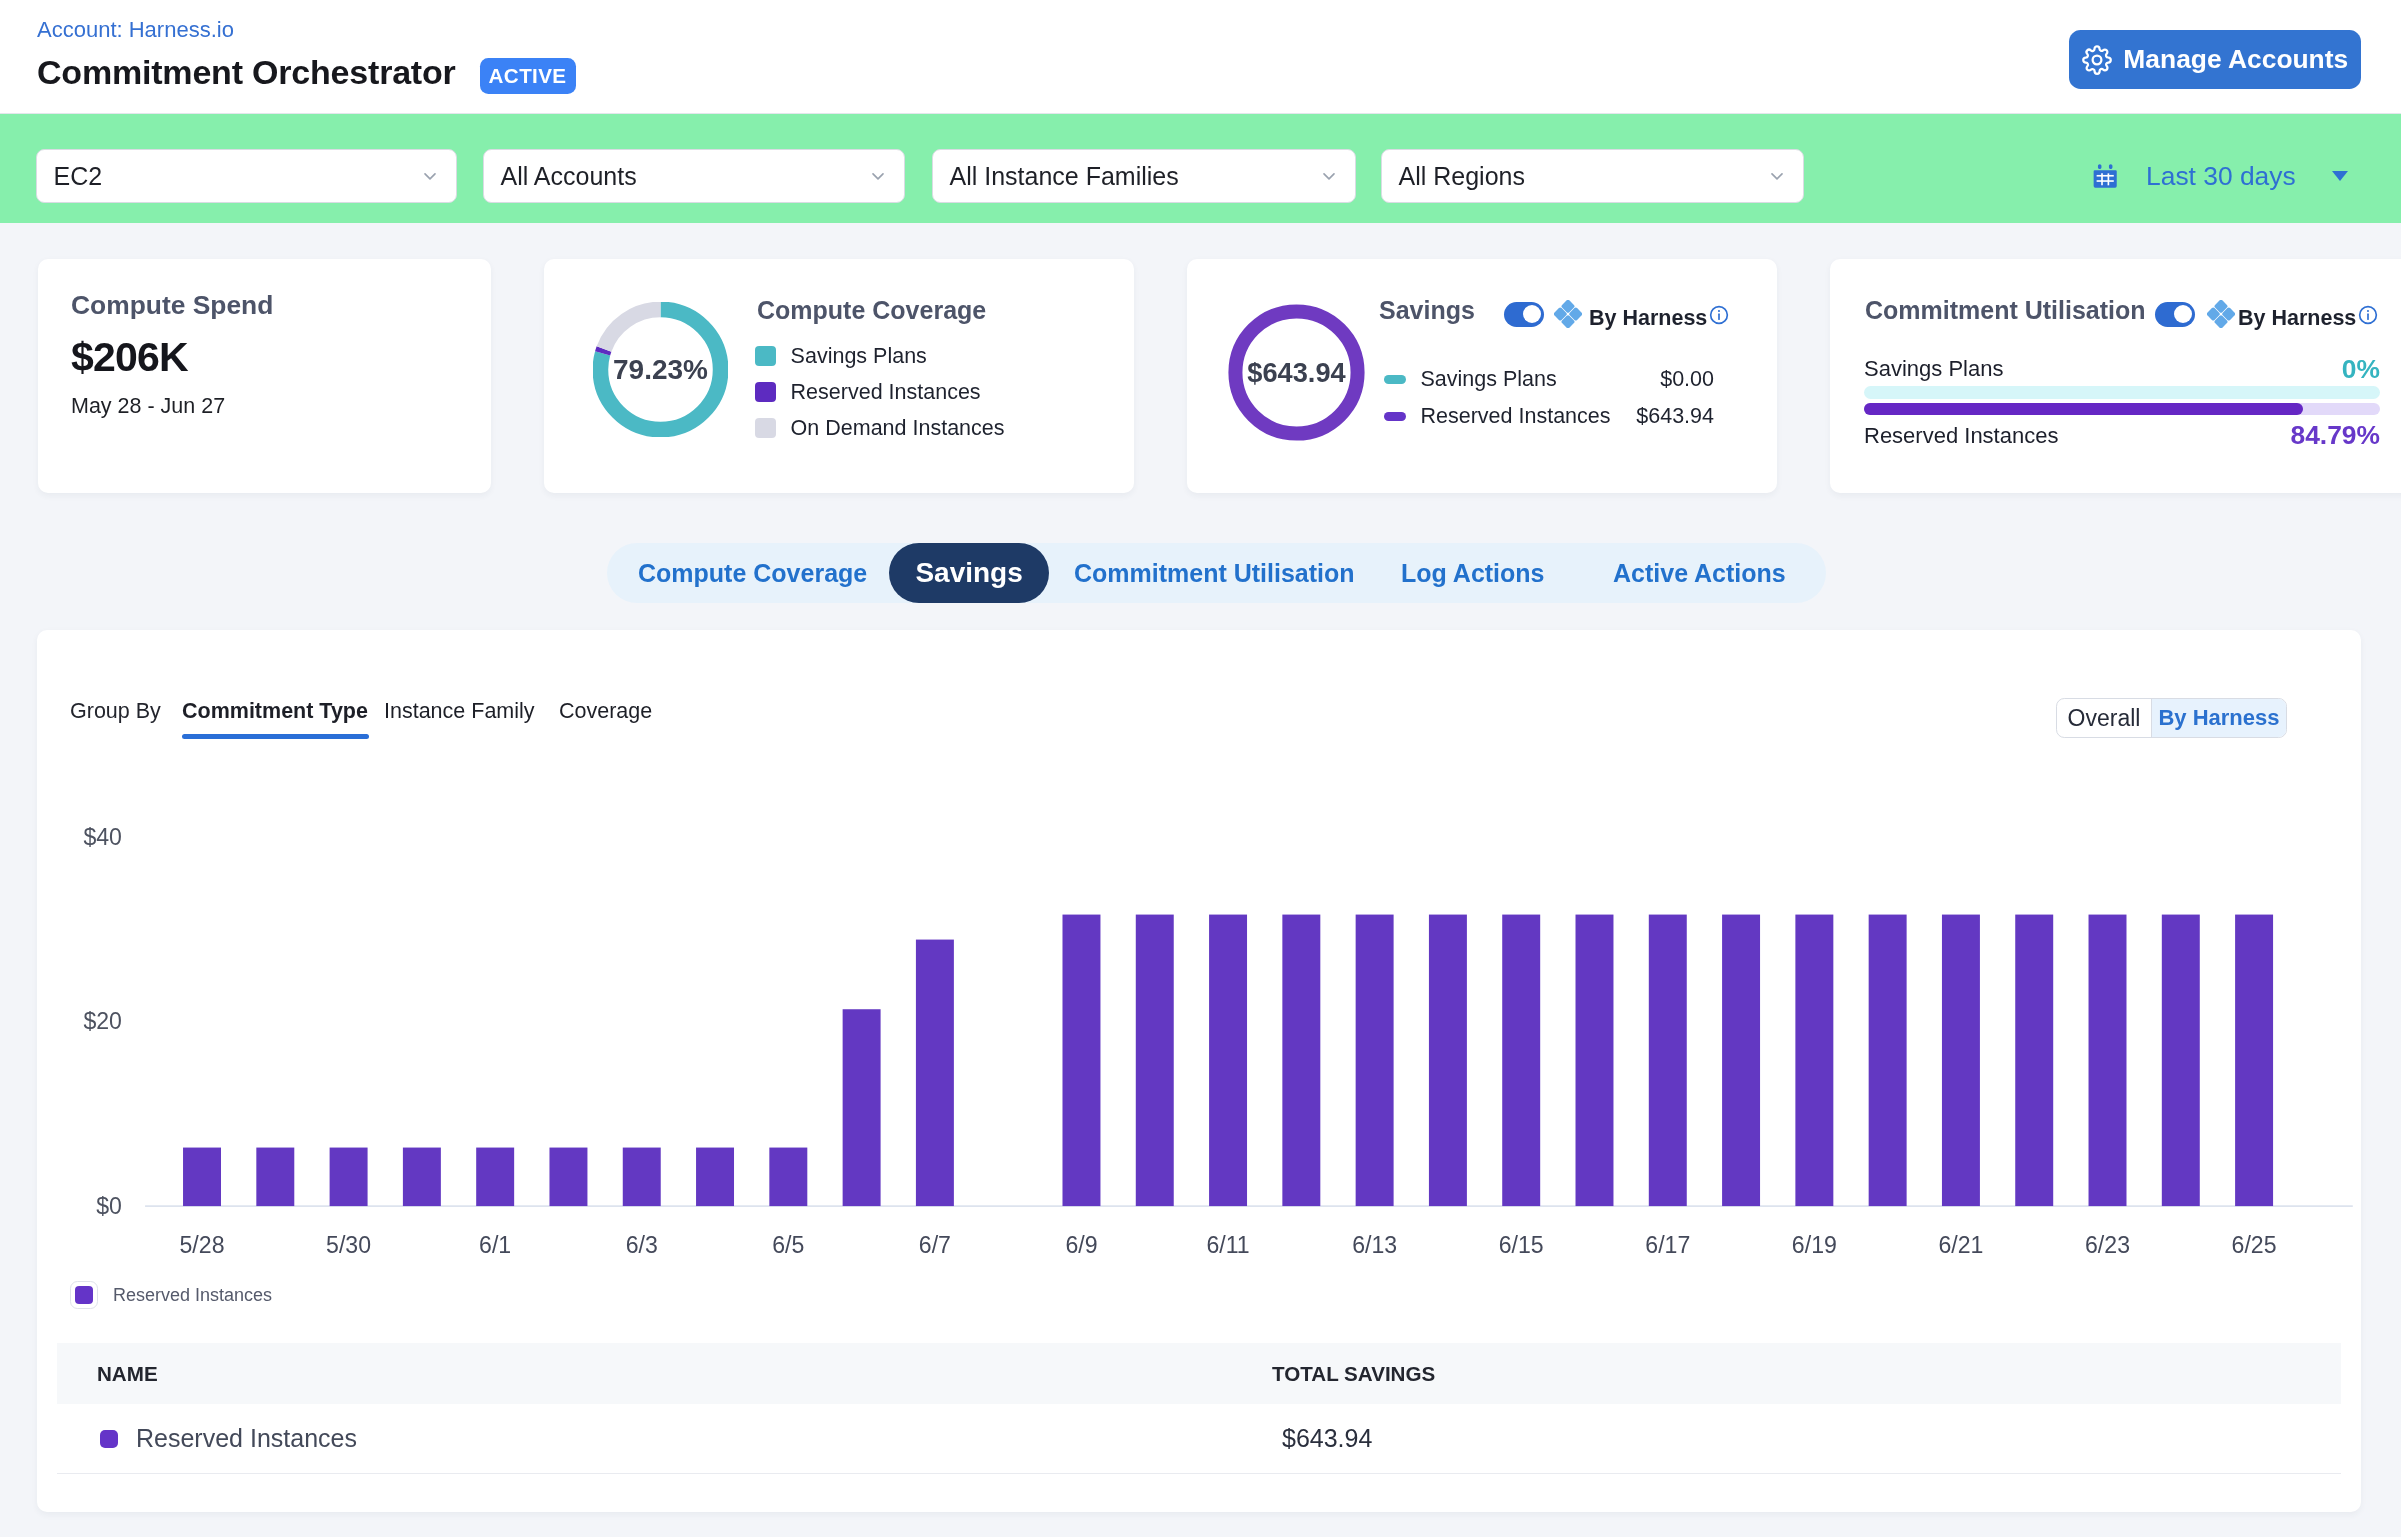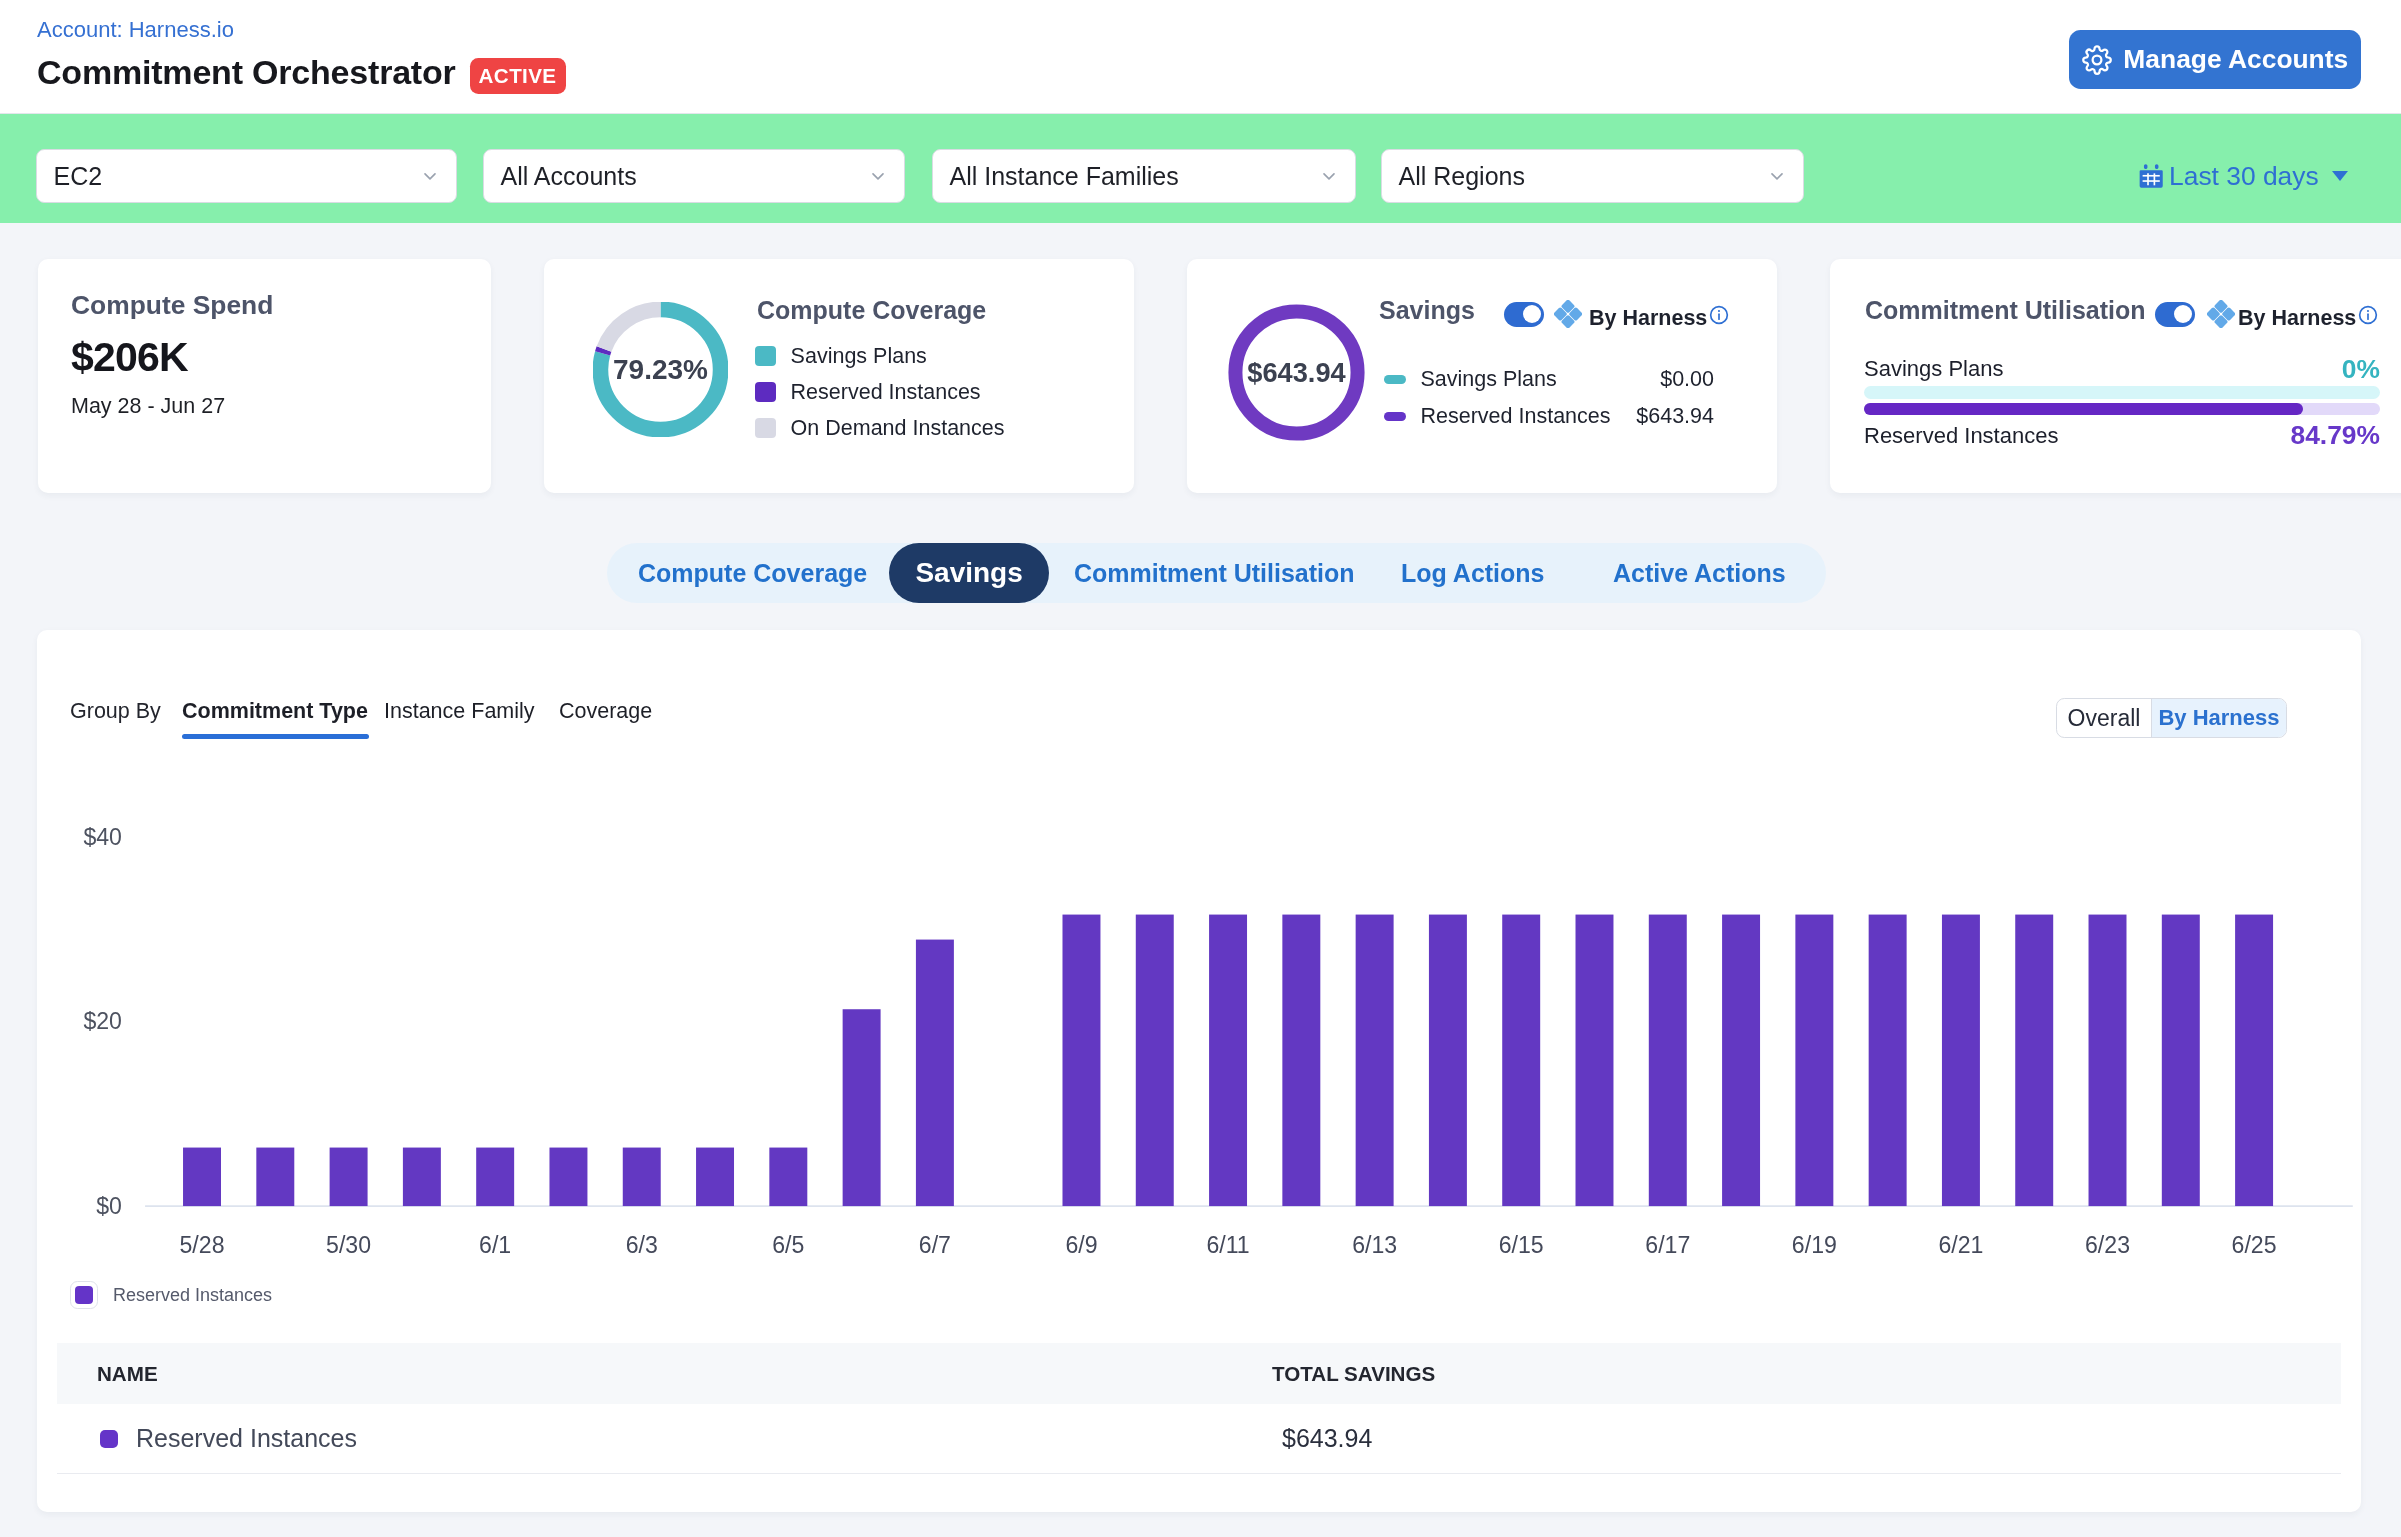--- a/index.html
+++ b/index.html
@@ -1,26 +1,26 @@
 <!DOCTYPE html>
 <html style="font-size:13.2px"><head>
 <meta charset="utf-8">
 <style>
 * { margin:0; padding:0; box-sizing:border-box; }
 html,body { width:2401px; height:1538px; background:#f3f5f9; font-family:"Liberation Sans", sans-serif; overflow:hidden; }
 .hdr { position:relative; background:#fff; height:114px; border-bottom:1.7px solid #e3e6ec; }
 .acct { position:absolute; left:37px; top:16.5px; font-size:22px; color:#3570d2; }
 .titlerow { position:absolute; left:37px; top:51px; display:flex; align-items:center; }
 .title { font-size:34px; font-weight:bold; color:#17181d; letter-spacing:-0.2px; }
-.badge { margin-left:14px; margin-top:7.4px; background:#ef4444; color:#fff; font-size:20.6px; font-weight:bold; padding:5.8px 9px; border-radius:8.3px; letter-spacing:0.4px;text-align:right; }
+.badge { margin-left:24px; margin-top:7.4px; background:#3b82f6; color:#fff; font-size:20.6px; font-weight:bold; padding:5.8px 9px; border-radius:8.3px; letter-spacing:0.4px;text-align:right; }
 .manage { position:absolute; right:40px; top:30px; width:292px; height:59px; background:#3374d1; border-radius:11.6px; color:#fff; font-size:26.4px; font-weight:bold; display:flex; align-items:center; justify-content:center; gap:11.6px; }
 .filters { position:relative; background:#86efac; height:109px; }
 .dd { position:absolute; top:35px; height:54px; border:1.7px solid #d9dce3; border-radius:8.3px; background:#fff; font-size:25px; color:#1e2027; display:flex; align-items:center; padding-left:16.5px; }
 .dd .chev { position:absolute; right:16.5px; top:15.7px; }
-.last30 { position:absolute; right:53px; top:35px; height:54px; display:flex; align-items:center; gap:5px; color:#2e6fd3; font-size:26.4px;text-align:center; }
+.last30 { position:absolute; right:53px; top:35px; height:54px; display:flex; align-items:center; gap:28px; color:#2e6fd3; font-size:26.4px;text-align:center; }
 .caret { width:0; height:0; border-left:8.3px solid transparent; border-right:8.3px solid transparent; border-top:10.7px solid #2e6fd3; margin-left:8.3px; }
 .cards { position:absolute; left:38px; top:259px; display:flex; gap:53px; }
 .card { background:#fff; border-radius:10px; height:234px; box-shadow:0 2.5px 6.6px rgba(40,50,80,0.05); position:relative; }
 .ctitle { font-size:25px; font-weight:bold; color:#4d5469; }
 .c1 { width:453px; padding:31px 0 0 33px; }
 .c1 .big { font-size:41px; font-weight:bold; color:#15161c; margin-top:13.2px; letter-spacing:-0.8px; }
 .c1 .range { font-size:21.5px; color:#1e2026; margin-top:13.2px; }
 .c2,.c3,.c4 { width:590px; }
 .legsq { display:inline-block; width:20.6px; height:20.6px; border-radius:4.1px; margin-right:15px; vertical-align:middle; flex:none; }
 .legrow { font-size:21.5px; color:#1e222e; height:36px; display:flex; align-items:center; }

